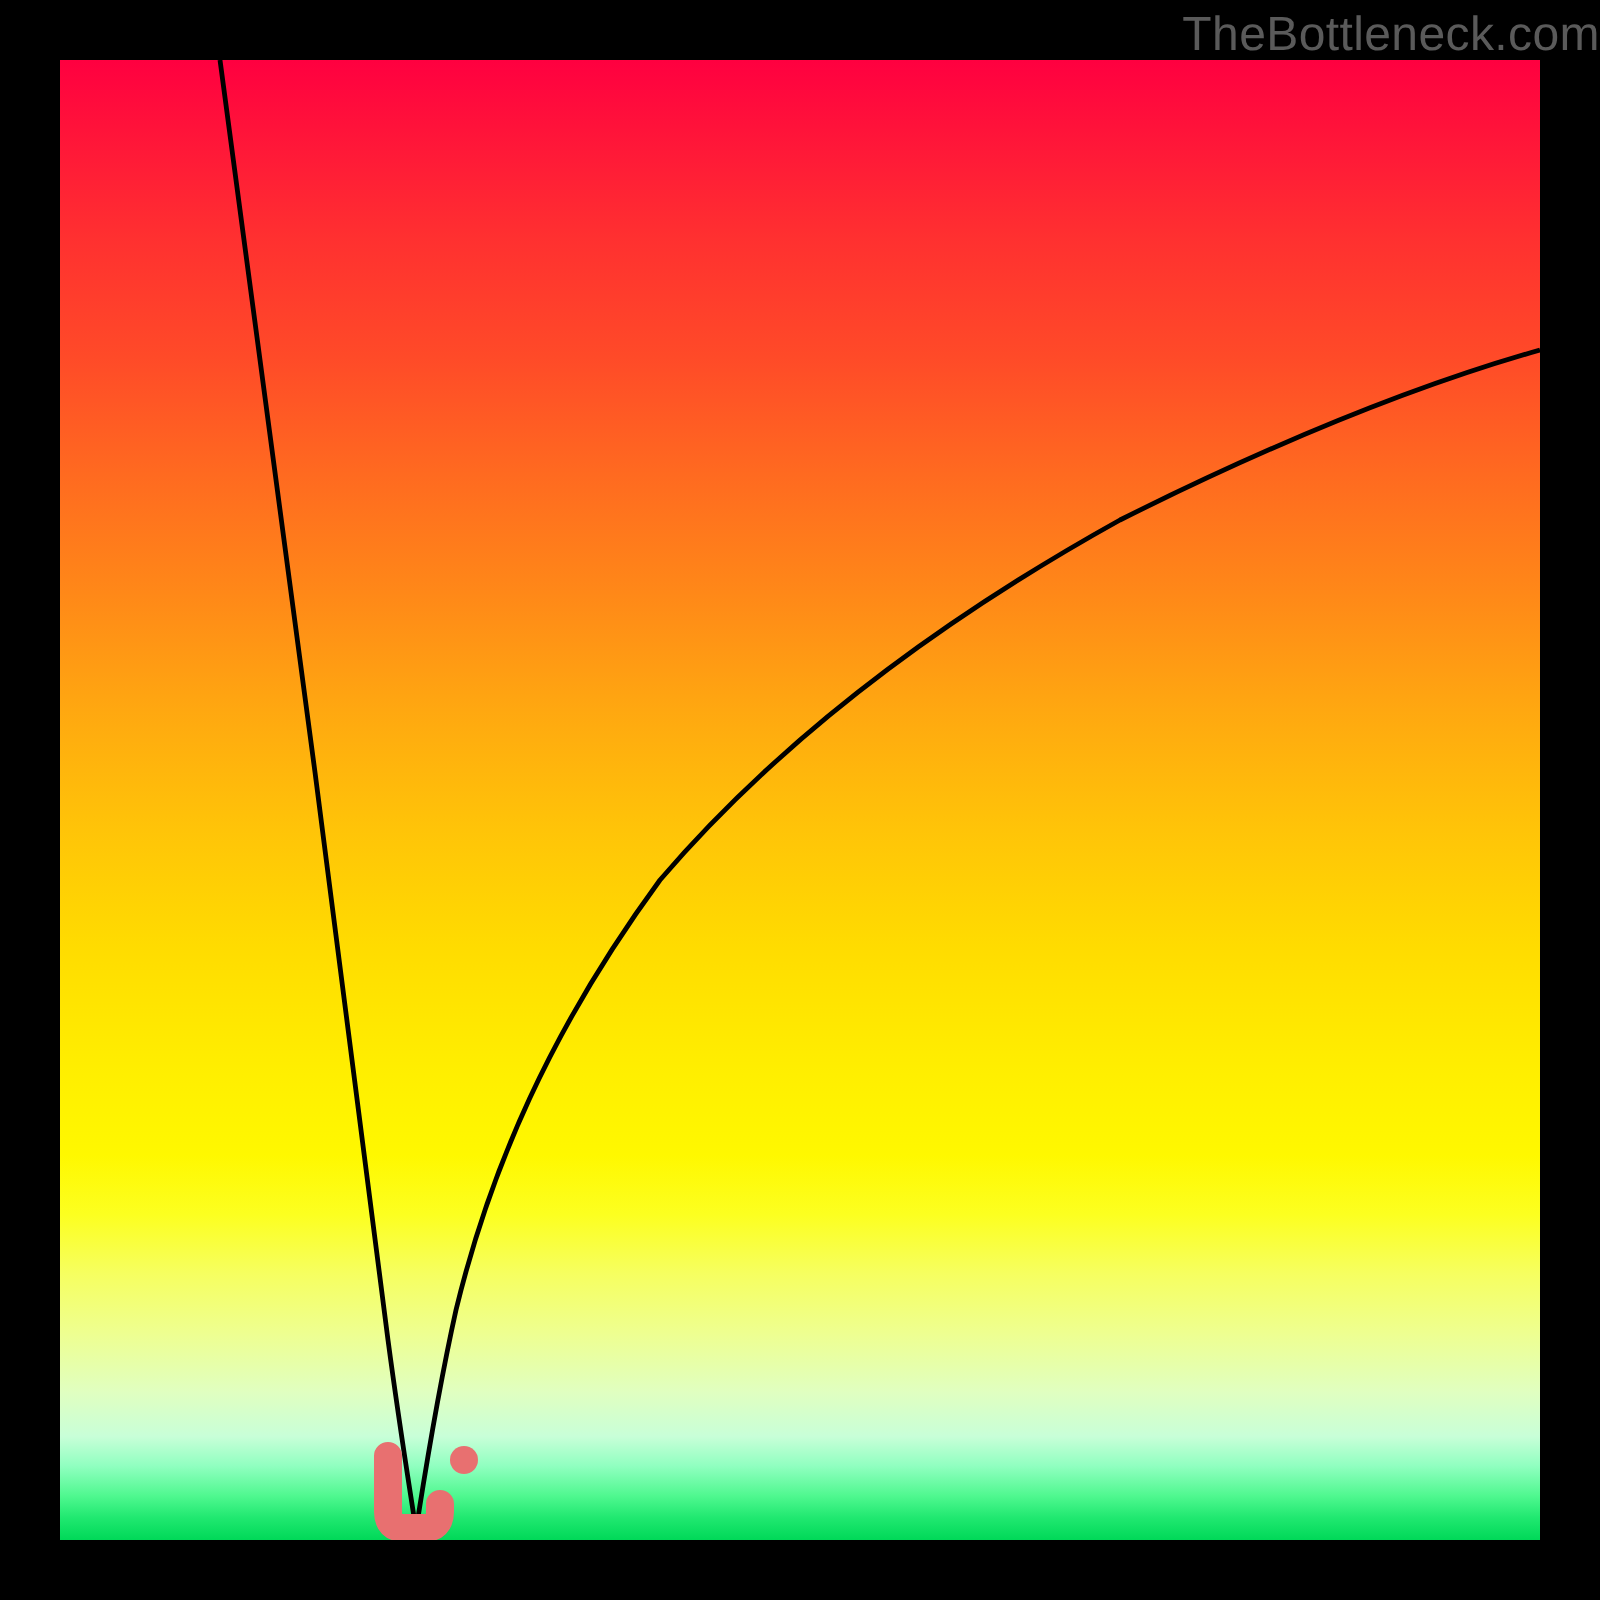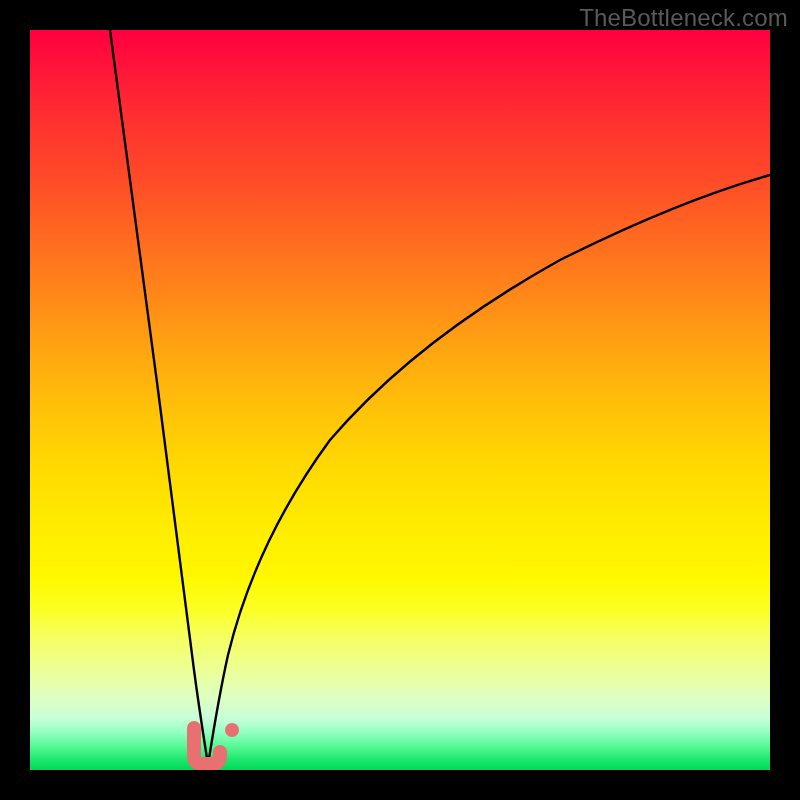--- a/index.html
+++ b/index.html
@@ -45,21 +45,21 @@
       #00d858 100%
     );
   }
   .curves {
     position: absolute;
     inset: 0;
   }
   .watermark {
     position: absolute;
     top: 4px;
-    right: 12px;
+    right: 0;
     color: #5a5a5a;
     font-family: Arial, Helvetica, sans-serif;
     font-size: 24px;
     letter-spacing: 0.2px;
     font-weight: 400;
   }
 </style>
 </head>
 <body>
 

